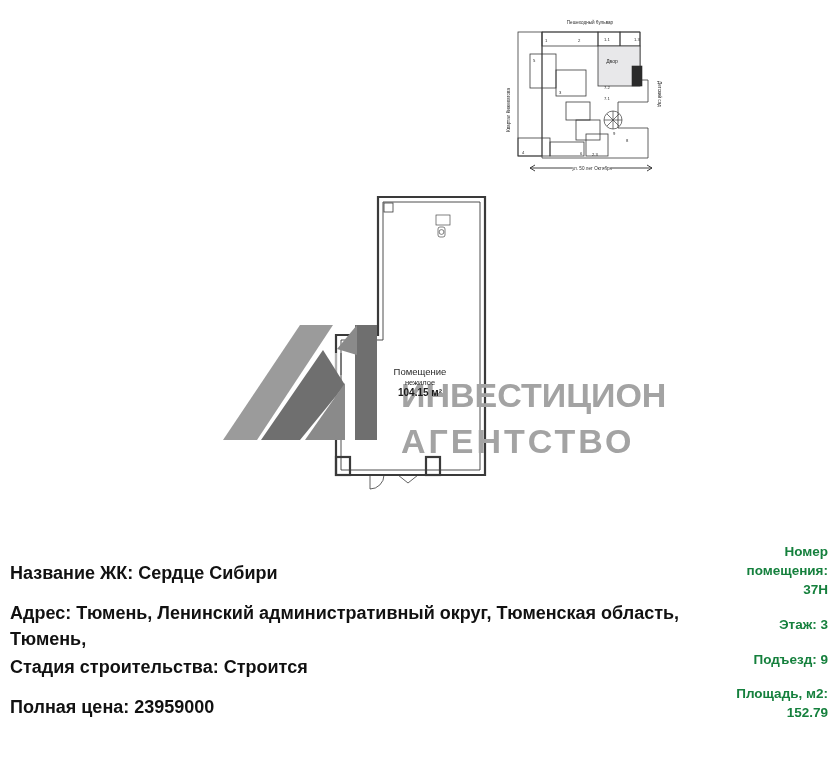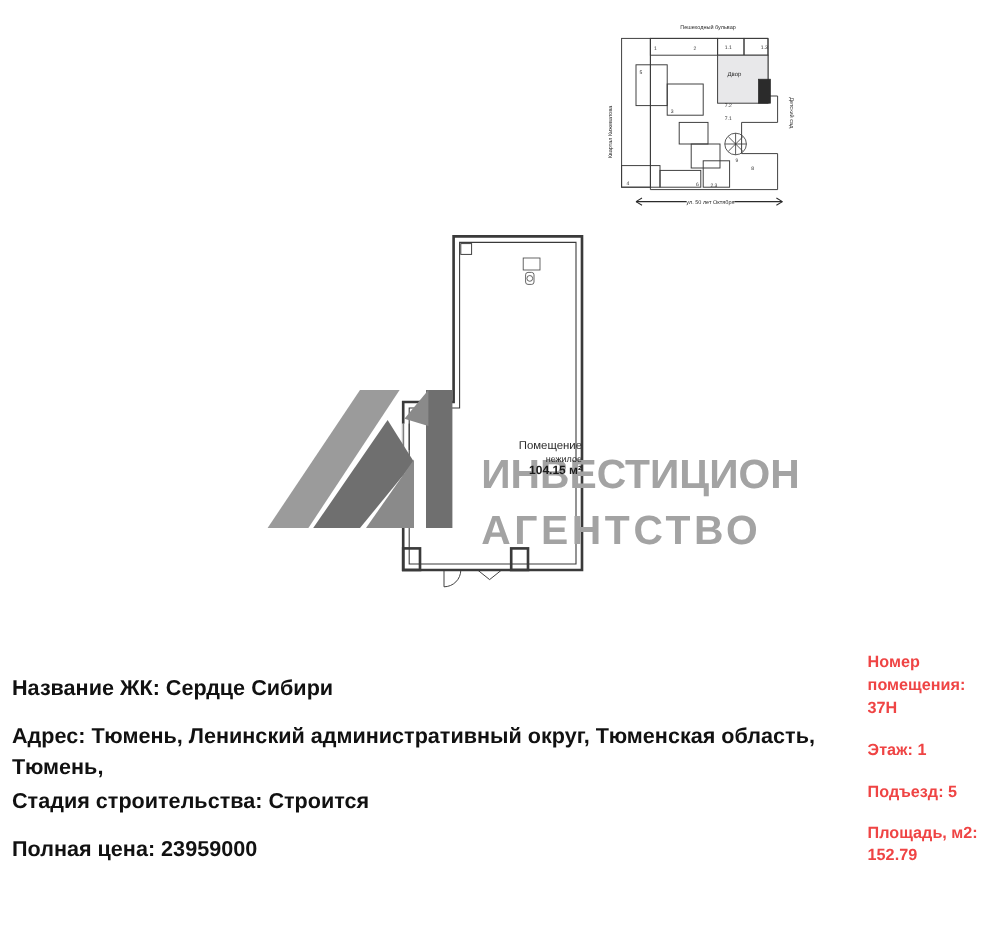--- a/index.html
+++ b/index.html
@@ -48,21 +48,21 @@
     pointer-events: none;
   }
   .watermark svg { display: block; }
 
   
   .room-caption {
     position: absolute;
     left: 355px;
     top: 366px;
     width: 130px;
-    text-align: right;
+    text-align: center;
     line-height: 1.25;
   }
   .room-caption .r1 { font-size: 9.5px; color: #2a2a2a; }
   .room-caption .r2 { font-size: 7.5px; color: #2a2a2a; }
   .room-caption .r3 { font-size: 10px; font-weight: bold; color: #1a1a1a; margin-top: 0; }
 
   
   .info {
     position: absolute;
     left: 10px;
@@ -80,21 +80,22 @@
 
   
   .spec {
     position: absolute;
     left: 723px;
     top: 543px;
     width: 105px;
     font-size: 13.5px;
     font-weight: bold;
     line-height: 1.4;
-    color: #ef4444;
+    color: #15803d;
+    text-align: right;
   }
   .spec .blk { margin-bottom: 16px; }
   .spec .blk.last { margin-bottom: 0; }
 </style>
 </head>
 <body>
 
 <div class="page">
 
   <div class="siteplan">
@@ -230,21 +231,21 @@
     <div class="line">Стадия строительства: Строится</div>
     <div class="price">Полная цена: 23959000</div>
   </div>
 
   <div class="spec">
     <div class="blk">
       <div>Номер</div>
       <div>помещения:</div>
       <div>37Н</div>
     </div>
-    <div class="blk">Этаж: 1</div>
-    <div class="blk">Подъезд: 5</div>
+    <div class="blk">Этаж: 3</div>
+    <div class="blk">Подъезд: 9</div>
     <div class="blk last">
       <div>Площадь, м2:</div>
       <div>152.79</div>
     </div>
   </div>
 
 </div>
 
 </body></html>

